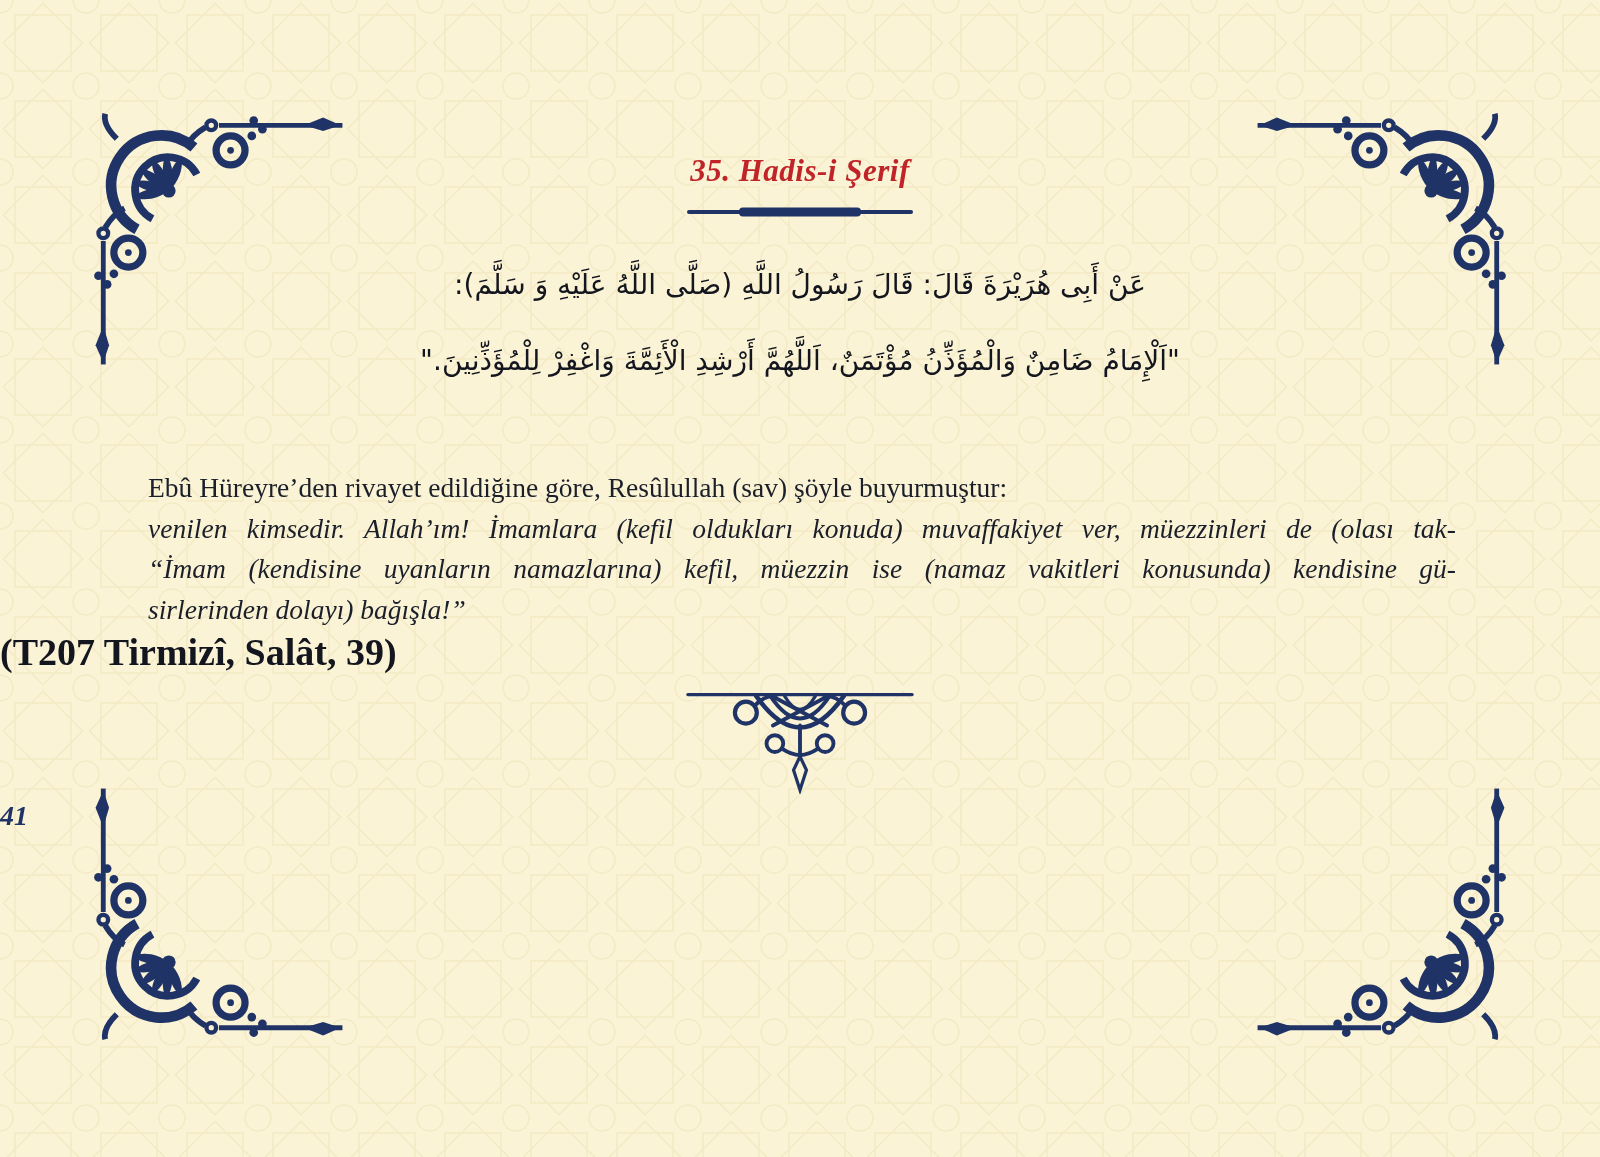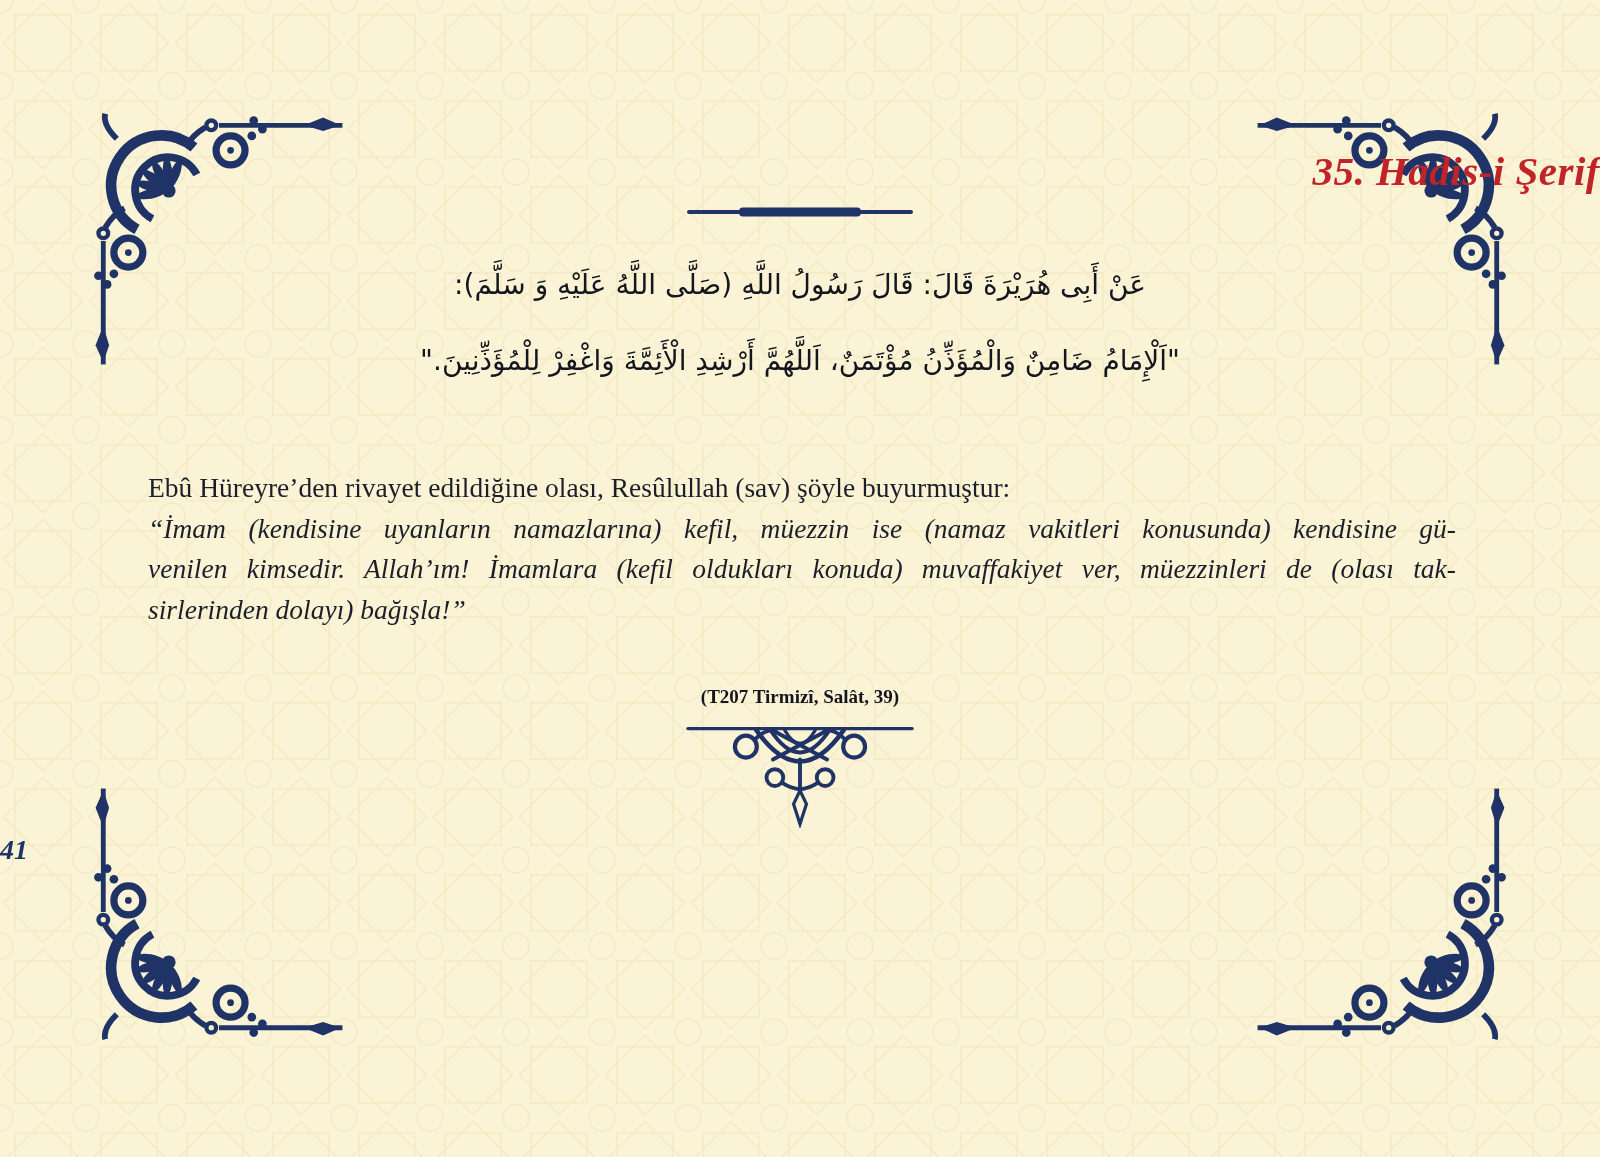--- a/index.html
+++ b/index.html
@@ -12,22 +12,22 @@
   .bg-pattern{position:absolute;inset:0;z-index:0;pointer-events:none;}
   .content{position:absolute;inset:0;z-index:2;}
   .corner{position:absolute;width:270px;height:270px;color:#1f3366;z-index:1;}
   .corner svg{width:100%;height:100%;display:block;}
   .corner.tl{left:84px;top:106px;}
   .corner.tr{right:84px;top:106px;transform:scaleX(-1);}
   .corner.bl{left:84px;bottom:110px;transform:scaleY(-1);}
   .corner.br{right:84px;bottom:110px;transform:scale(-1,-1);}
 
   .page-title{
-    margin-top:150px;text-align:right;
-    font-style:italic;font-weight:bold;font-size:41px;line-height:42px;
+    margin-top:150px;text-align:center;
+    font-style:italic;font-weight:bold;font-size:31px;line-height:42px;
     color:#c02428;letter-spacing:.5px;
   }
   .title-divider{
     width:226px;height:4px;background:#1f3366;margin:18px auto 0;
     position:relative;border-radius:2px;
   }
   .title-divider::after{
     content:"";position:absolute;left:50%;top:50%;transform:translate(-50%,-50%);
     width:122px;height:9px;background:#1f3366;border-radius:4px;
   }
@@ -40,21 +40,21 @@
     font-size:28px;line-height:62px;color:#14161f;
   }
   .arabic.first{margin-top:40px;}
   .arabic.second{margin-top:14px;}
 
   .paragraph{width:1308px;margin:76px 0 0 148px;font-size:27.5px;line-height:40.5px;}
   .par-line{white-space:nowrap;}
   .par-line.italic{font-style:italic;white-space:normal;}
   .par-line.justified{text-align:justify;text-align-last:justify;text-justify:inter-word;white-space:normal;}
 
-  .citation{margin-top:56px;text-align:center;font-weight:bold;font-size:19px;color:#14161f;}
+  .citation{text-align:left;font-weight:bold;font-size:38px;color:#14161f;}
 
   .flourish{margin-top:14px;text-align:center;color:#1f3366;}
   .flourish svg{display:inline-block;}
 
   .page-number{
     margin-top:0;color:#1f3366;
     font-weight:bold;font-style:italic;font-size:28px;line-height:36px;
   }
 </style>
 </head>
@@ -135,23 +135,23 @@
 <div class="content">
 
   <div class="page-title">35. Hadis-i Şerif</div>
   <div class="title-divider"></div>
 
 
   <div class="arabic first" dir="rtl">عَنْ أَبِى هُرَيْرَةَ قَالَ: قَالَ رَسُولُ اللَّهِ (صَلَّى اللَّهُ عَلَيْهِ وَ سَلَّمَ):</div>
   <div class="arabic second" dir="rtl">"اَلْإِمَامُ ضَامِنٌ وَالْمُؤَذِّنُ مُؤْتَمَنٌ، اَللَّهُمَّ أَرْشِدِ الْأَئِمَّةَ وَاغْفِرْ لِلْمُؤَذِّنِينَ."</div>
 
   <div class="paragraph">
-    <div class="par-line">Ebû Hüreyre’den rivayet edildiğine olası, Resûlullah (sav) şöyle buyurmuştur:</div>
+    <div class="par-line">Ebû Hüreyre’den rivayet edildiğine göre, Resûlullah (sav) şöyle buyurmuştur:</div>
+    <div class="par-line italic justified">venilen kimsedir. Allah’ım! İmamlara (kefil oldukları konuda) muvaffakiyet ver, müezzinleri de (olası tak-</div>
     <div class="par-line italic justified">“İmam (kendisine uyanların namazlarına) kefil, müezzin ise (namaz vakitleri konusunda) kendisine gü-</div>
-    <div class="par-line italic justified">venilen kimsedir. Allah’ım! İmamlara (kefil oldukları konuda) muvaffakiyet ver, müezzinleri de (olası tak-</div>
     <div class="par-line italic">sirlerinden dolayı) bağışla!”</div>
   </div>
 
   <div class="citation">(T207 Tirmizî, Salât, 39)</div>
 
   <div class="flourish">
     <svg width="232" height="106" viewBox="0 0 360 164">
       <g stroke="currentColor" fill="none" stroke-linecap="round">
         <line x1="6" y1="10" x2="354" y2="10" stroke-width="5"></line>
         <path d="M112 12 Q 180 110 248 12" stroke-width="7"></path>

